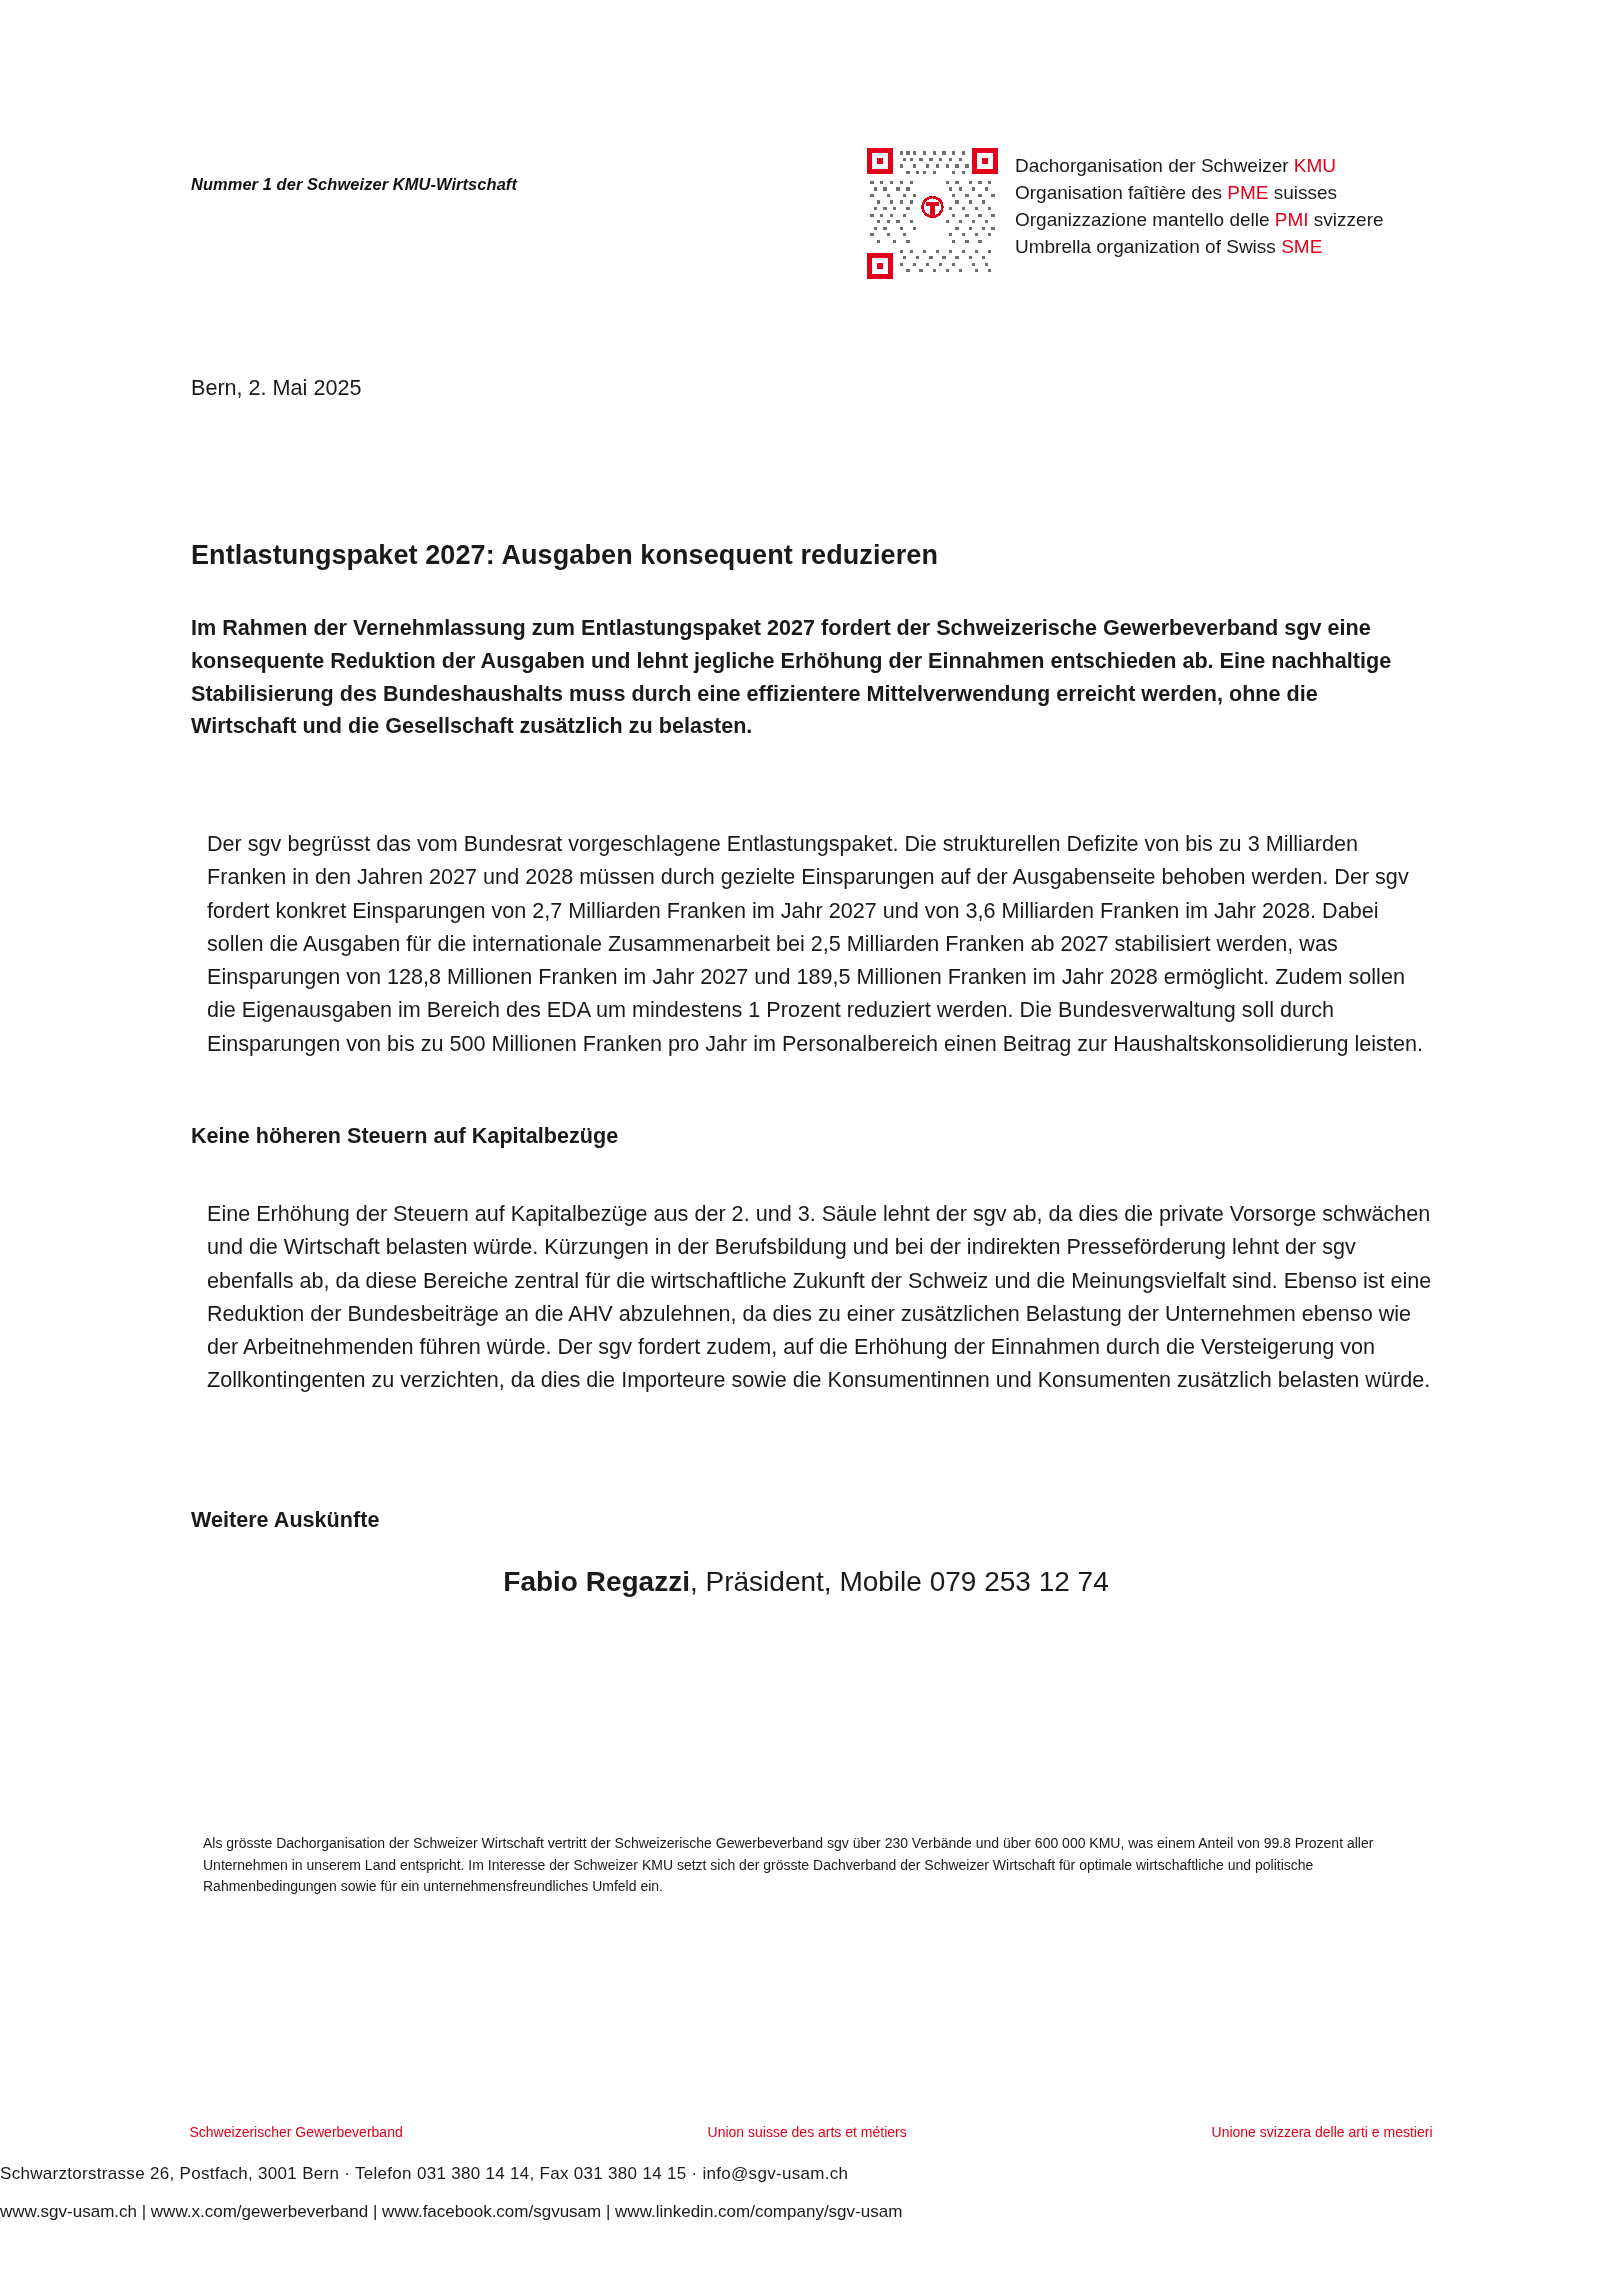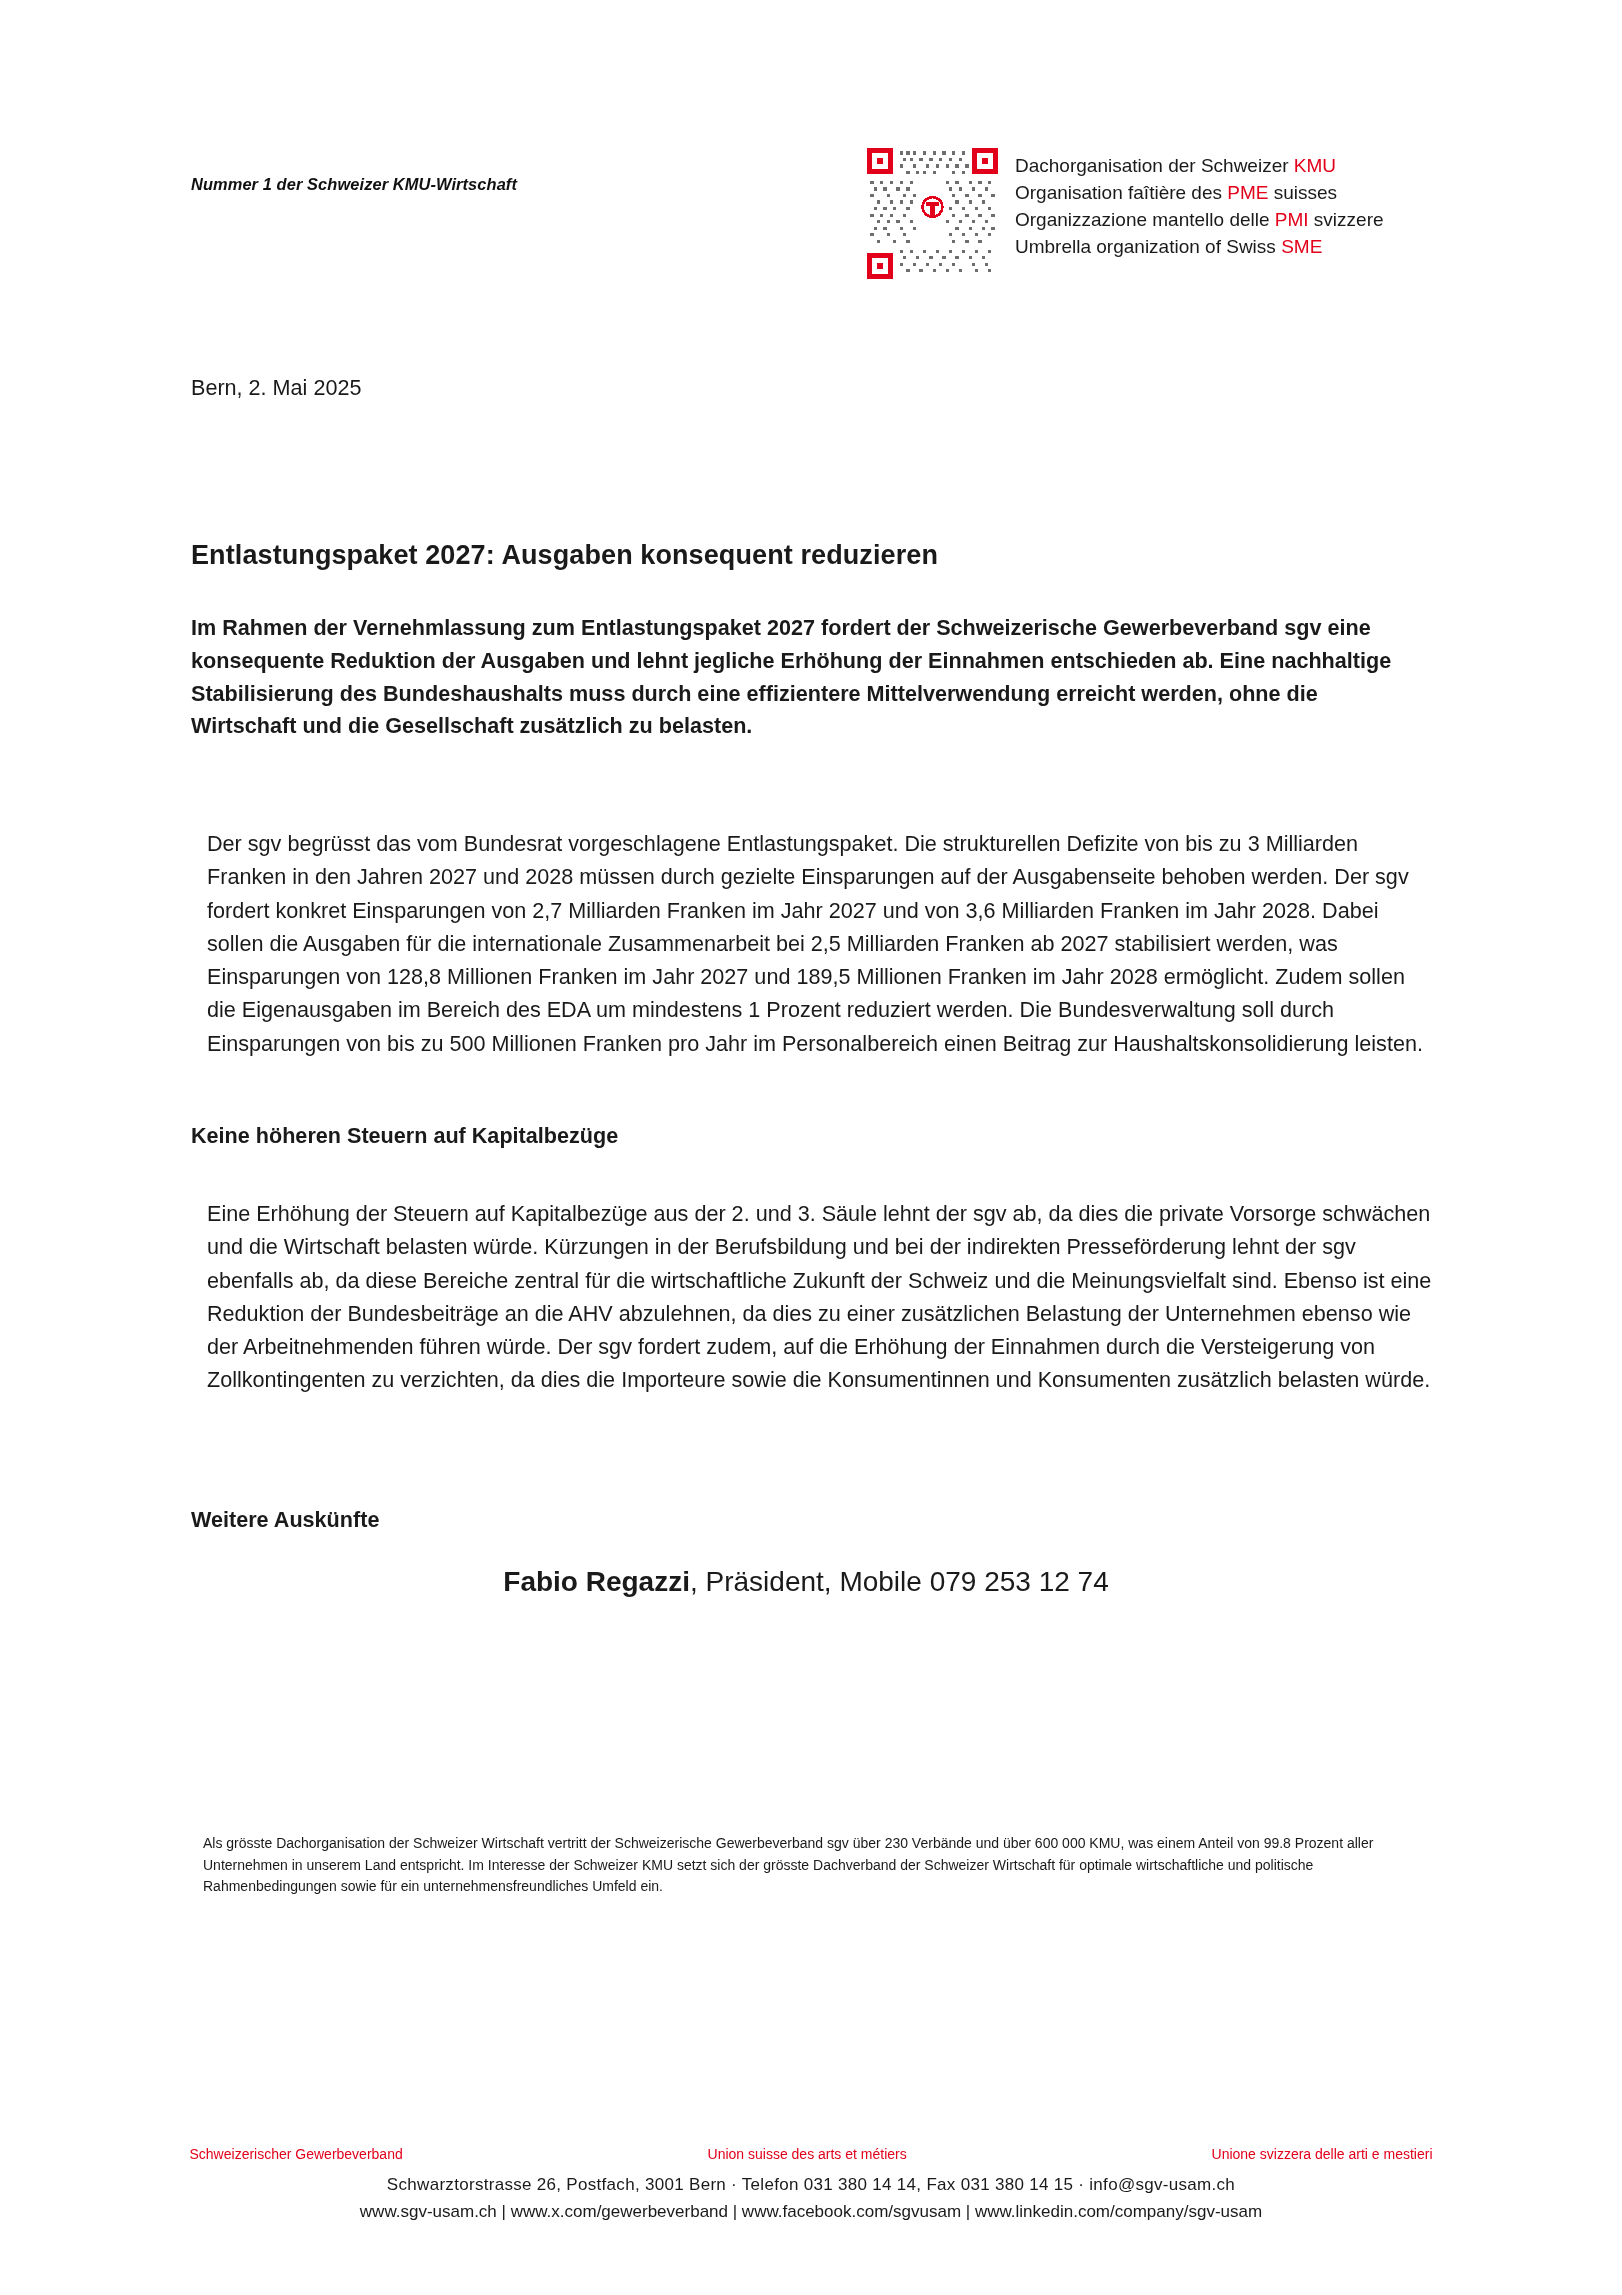--- a/index.html
+++ b/index.html
@@ -185,24 +185,25 @@
     position: relative;
     width: 1243px;
     margin: 0 auto;
     display: flex;
     justify-content: space-between;
     color: #e2001a;
     font-size: 14px;
     padding-bottom: 9.2px;
   }
   .footer-line {
-    text-align: center;
+    text-align: left;
     font-size: 17px;
     line-height: 1.62;
     color: #1a1a1a;
+    margin-top: 11px;
   }
   .sep { letter-spacing: 0.3px; }
 </style>
 </head>
 <body>
 
 <div class="page">
 
   <div class="header">
 

